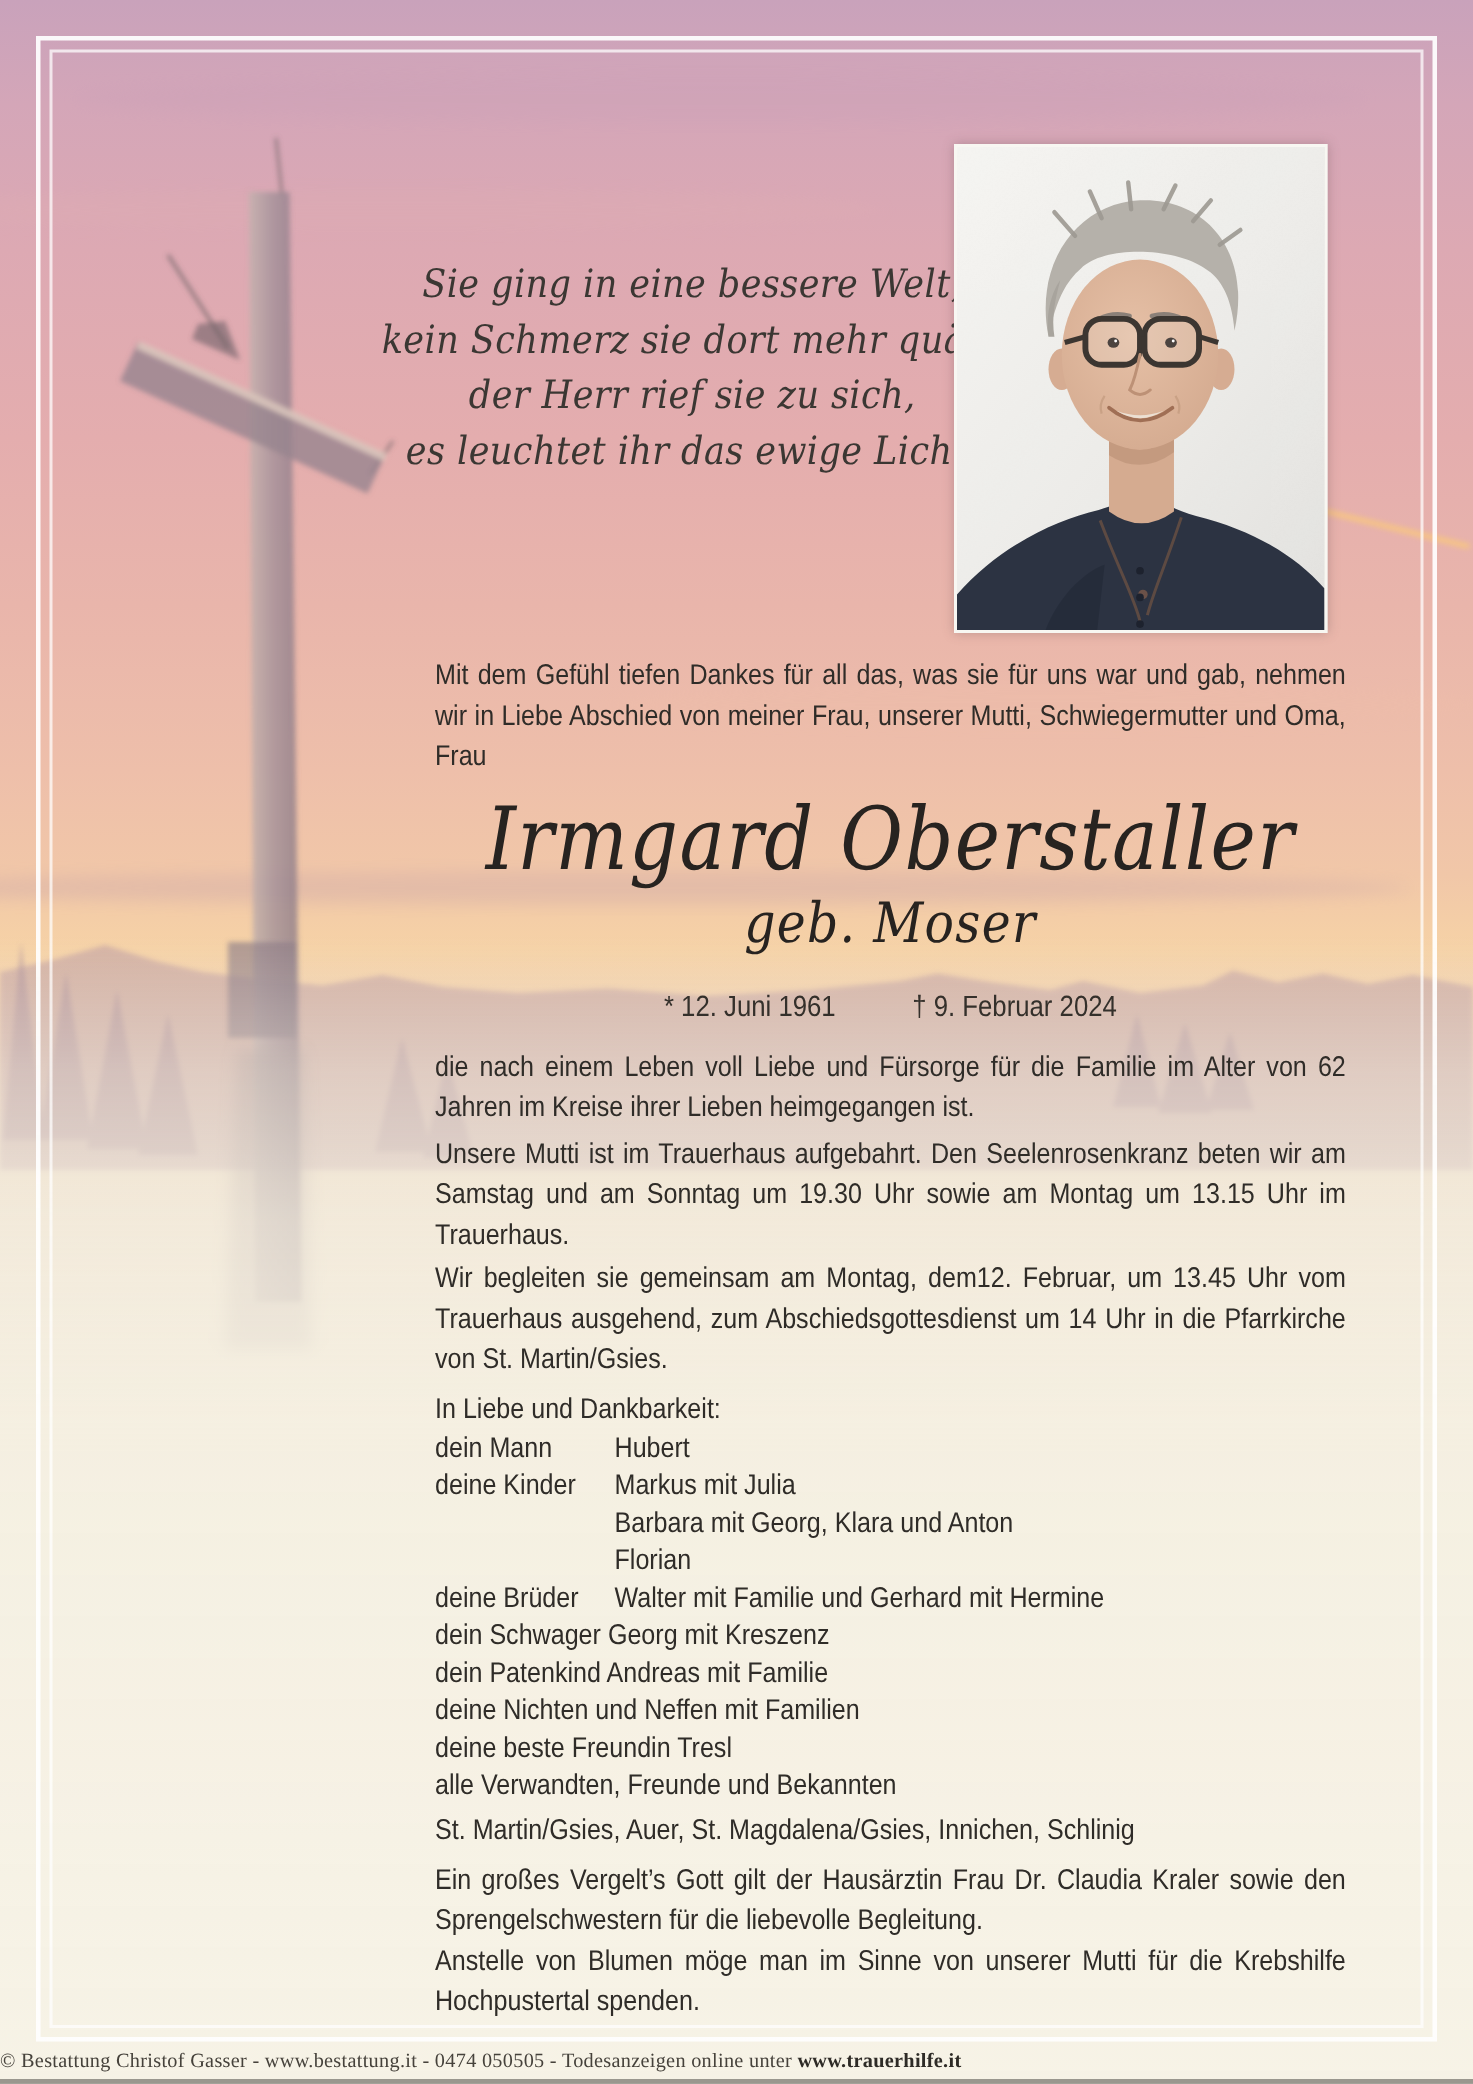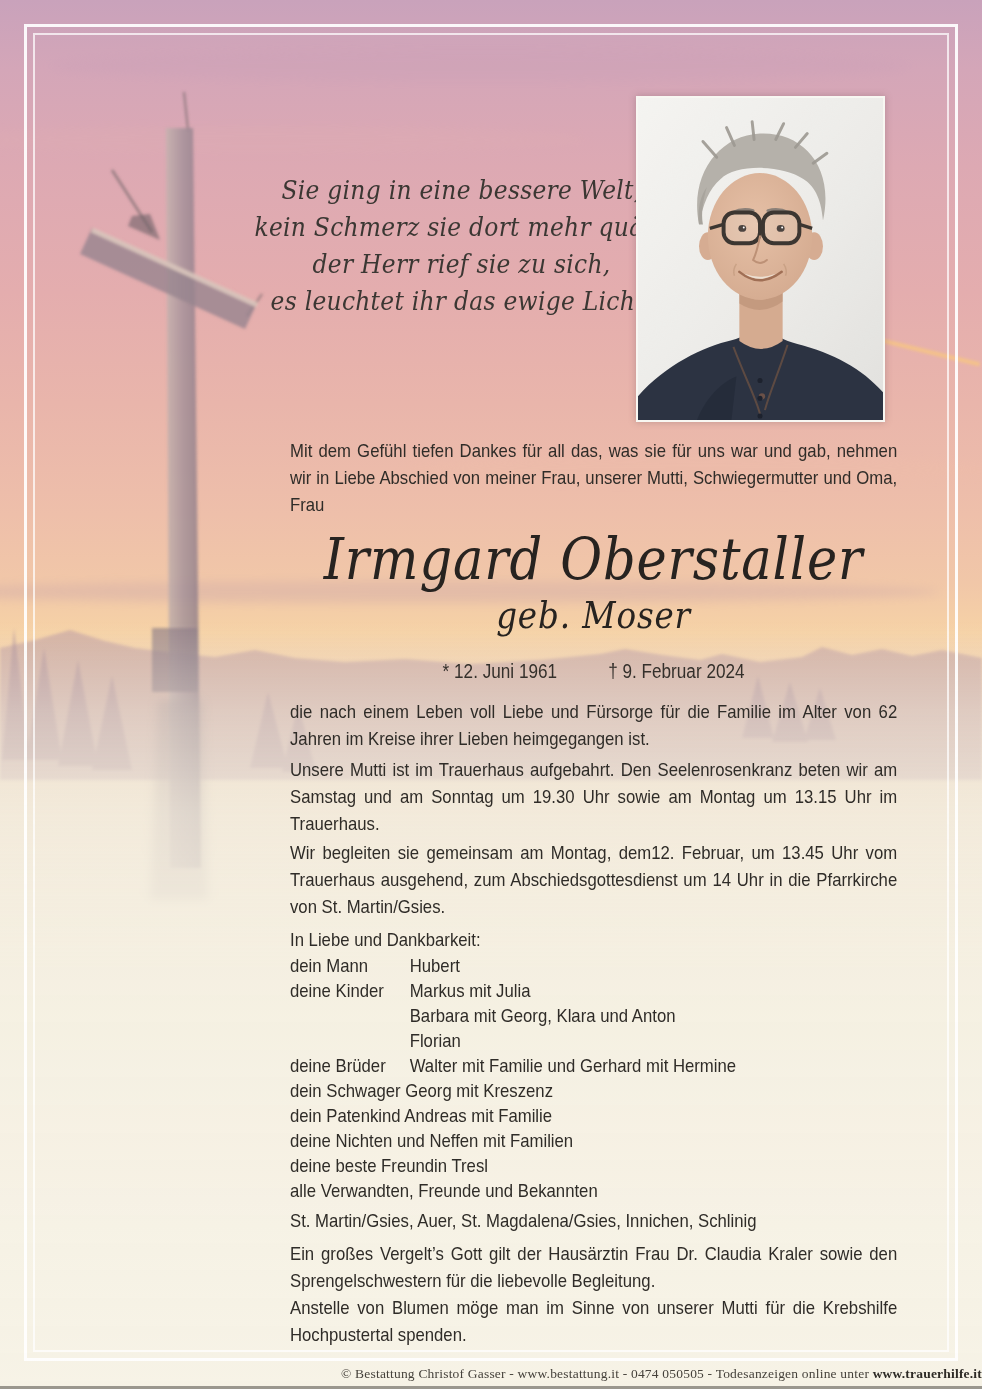--- a/index.html
+++ b/index.html
@@ -76,21 +76,21 @@
   .farewell-heading{margin-top:6px;line-height:27px;}
   .relations{margin-top:0;}
   .rel-row{display:grid;grid-template-columns:136px 1fr;line-height:25px;}
   .rel-line{line-height:25px;}
   .places{margin-top:4px;line-height:27px;}
   .p-thanks{margin-top:6px;}
   .p-donation{margin-top:0;}
   
   .footer{
     position:absolute;left:0;right:0;top:1362px;height:24px;
-    text-align:right;font-family:"Liberation Serif",serif;
+    text-align:left;font-family:"Liberation Serif",serif;
     font-size:13.5px;line-height:24px;color:#46423b;letter-spacing:0.2px;border-radius:10px;
   }
   .footer b{font-weight:bold;color:#2e2b26;}
   .bottom-edge{position:absolute;left:0;right:0;bottom:0;height:3px;background:#9a978e;}
 </style>
 </head>
 <body>
 
 <div class="page">
 

